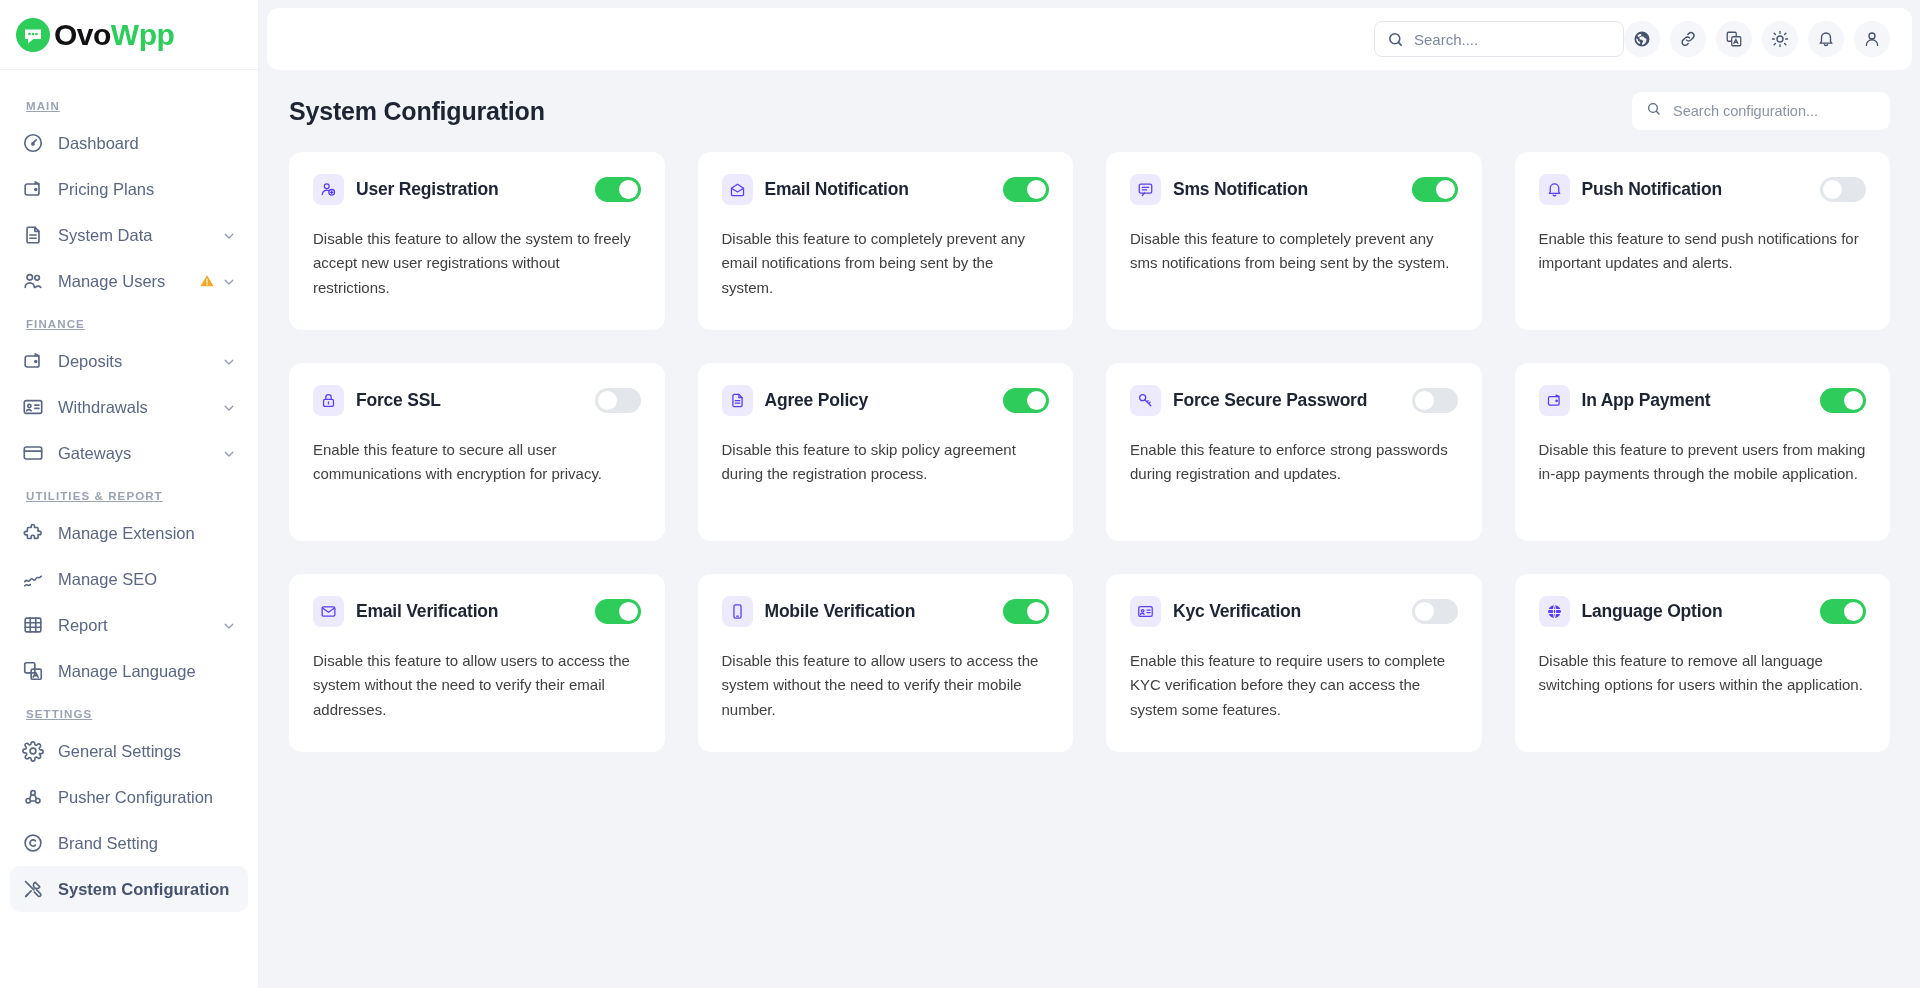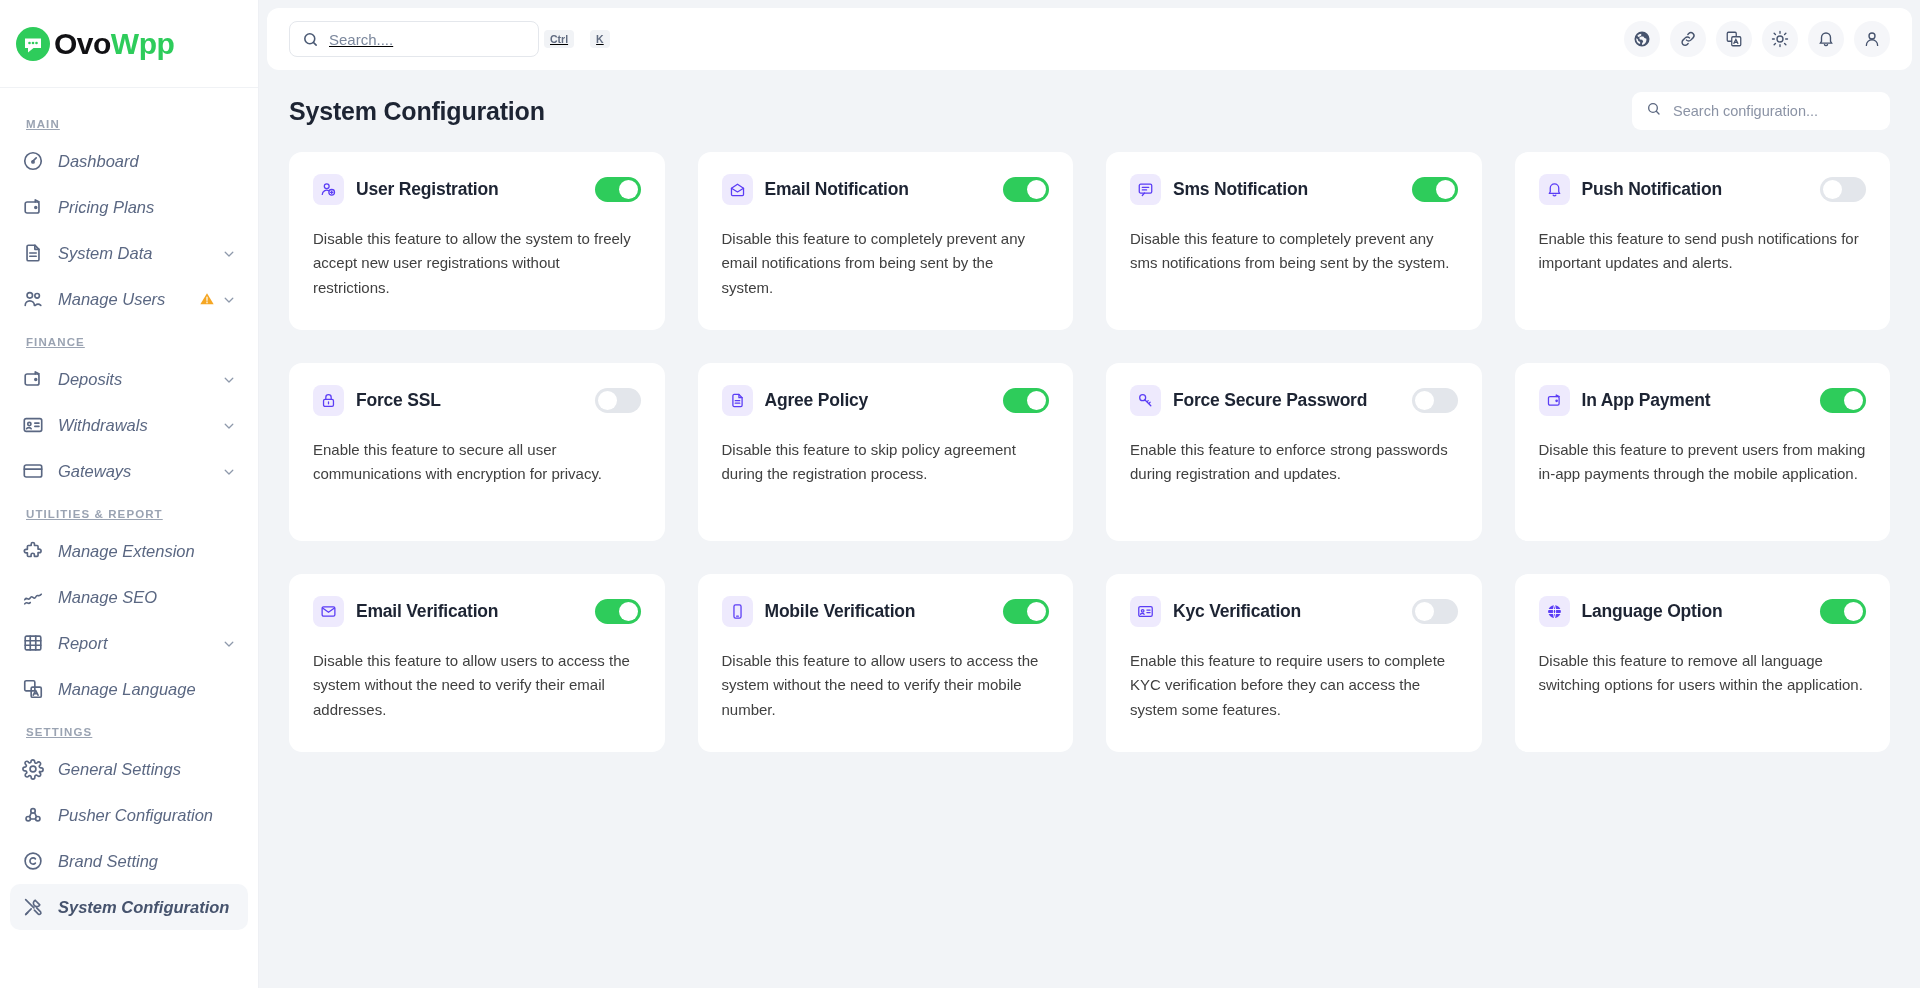--- a/index.html
+++ b/index.html
@@ -11,57 +11,56 @@
   }
   .app { display: flex; width: 1920px; height: 988px; }
 
   
   .sidebar {
     width: 259px; height: 988px; background: #ffffff;
     border-right: 1px solid #eef0f4; flex: 0 0 259px;
     position: relative; overflow: hidden;
   }
   .logo-wrap {
-    height: 88px; display: flex; align-items: center;
+    height: 70px; display: flex; align-items: center;
     padding-left: 14px; border-bottom: 1px solid #f0f2f5; text-align: right;
   }
   .logo-mark { width: 38px; height: 38px; flex: 0 0 38px; position: relative; }
   .logo-text { font-size: 30px; font-weight: 700; letter-spacing: -0.5px; margin-left: 2px; }
   .logo-text .ovo { color: #111114; }
   .logo-text .wpp { color: #2ecc5b; }
 
   .nav { padding-top: 14px; }
   .nav-section {
     font-size: 11.5px; font-weight: 700; letter-spacing: 1.1px;
     color: #9aa3b2; padding: 14px 0 8px 26px; text-transform: uppercase; text-decoration: underline;
   }
   .nav-section.first { padding-top: 16px; }
   .nav-item {
     display: flex; align-items: center; height: 46px;
     margin: 0 10px; padding: 0 12px; border-radius: 10px;
-    color: #5a6782; font-size: 16.5px; cursor: pointer; position: relative; font-style: italic;
+    color: #5a6782; font-size: 16.5px; cursor: pointer; position: relative;
   }
   .nav-item.active { background: #f4f6f9; color: #46536d; font-weight: 600; }
   .nav-ico {
     width: 22px; height: 22px; flex: 0 0 22px; margin-right: 14px;
     display: flex; align-items: center; justify-content: center; color: #5a6782;
   }
   .nav-label { flex: 1 1 auto; white-space: nowrap; }
   .nav-right { display: flex; align-items: center; gap: 7px; }
   .warn-badge { width: 16px; height: 16px; display: block; }
   .chev { width: 14px; height: 14px; color: #8e99ab; display: block; }
 
   
   .main { flex: 1 1 auto; height: 988px; background: #f2f4f7; position: relative; overflow: hidden; }
   .topbar-outer { padding: 8px 8px 0 8px; background: #f2f4f7; }
   .topbar {
     height: 62px; background: #ffffff; border-radius: 12px;
     display: flex; align-items: center; padding: 0 22px;
-    justify-content: space-between;
-    text-decoration: underline;
+    justify-content: flex-end;
   }
   .searchbox {
     width: 250px; height: 36px; border: 1px solid #e4e7ec; border-radius: 8px;
     display: flex; align-items: center; padding: 0 8px 0 12px; gap: 10px;
   }
   .search-ico { width: 17px; height: 17px; color: #4b5a74; flex: 0 0 17px; }
   .search-input {
     flex: 1 1 auto; border: 0; outline: none; font-size: 15px;
     color: #5c6880; font-family: "Liberation Sans", sans-serif; background: transparent;
   }

